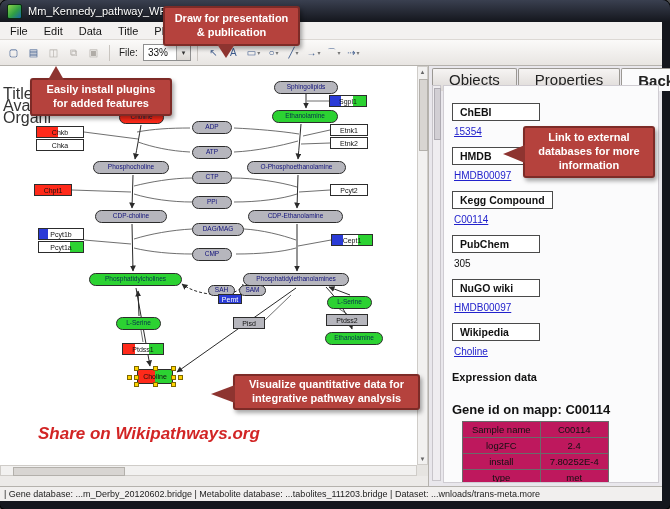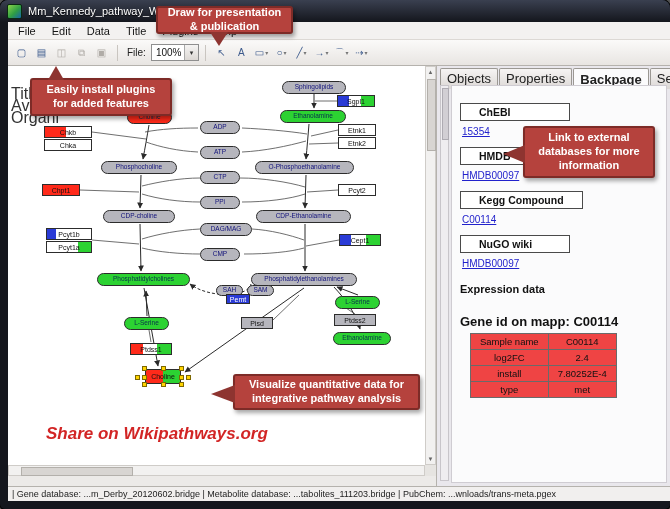--- a/index.html
+++ b/index.html
@@ -1,21 +1,21 @@
 <!DOCTYPE html>
 <html><head>
 <meta charset="utf-8">
 <style>
   html,body{margin:0;padding:0;background:#555;}
   body{font-family:"Liberation Sans",sans-serif;}
   .app{position:relative;width:670px;height:509px;background:#14161d;border-radius:8px 8px 5px 5px;overflow:hidden;box-shadow:0 0 0 1px #000;}
   .titlebar{position:absolute;left:0;top:0;width:100%;height:22px;background:linear-gradient(#3a4050,#14161d);display:flex;align-items:center;gap:6px;padding-left:7px;box-sizing:border-box;}
   .app-icon{width:13px;height:13px;border-radius:2px;background:linear-gradient(135deg,#8bd34a 0%,#2f9e44 55%,#1864ab 100%);border:1px solid #0a2a12;}
   .titlebar .title{color:#fff;font-size:11px;white-space:nowrap;overflow:hidden;text-shadow:0 1px 1px #000;}
-  .client{position:absolute;left:8px;top:22px;width:536px;height:479px;background:#eceae8;}
+  .client{position:absolute;left:0;top:22px;width:536px;height:479px;background:#eceae8;}
 
   .menubar{position:absolute;left:0;top:0;width:662px;height:18px;background:#f3f1f0;border-bottom:1px solid #dcd8d4;display:flex;align-items:center;padding-left:2px;box-sizing:border-box;}
   .menu-item{font-size:11px;color:#151515;padding:1px 8px;}
 
   .toolbar{position:absolute;left:0;top:18px;width:662px;height:26px;background:linear-gradient(#fbfaf9,#e8e5e2);border-bottom:1px solid #b5b2ad;display:flex;align-items:center;gap:2px;padding:0 4px;box-sizing:border-box;}
   .tgroup{display:flex;align-items:center;gap:1px;}
   .tbtn{width:17px;height:17px;display:flex;align-items:center;justify-content:center;font-size:10px;color:#3c5a8c;border:1px solid transparent;border-radius:2px;}
   .tbtn.dis{color:#b0aca7;}
   .tbtn.drop::after{content:"▾";font-size:6px;color:#777;margin-left:1px;}
   .sep{width:1px;height:16px;background:#c9c5c0;margin:0 4px;}
@@ -41,39 +41,39 @@
 
   .vscroll{position:absolute;left:417px;top:44px;width:11px;height:399px;background:#f2f1f0;border:1px solid #cfccc8;box-sizing:border-box;}
   .vscroll .thumb{position:absolute;left:1px;top:12px;width:7px;height:70px;background:#d8d5d2;border:1px solid #b3b0ab;}
   .vscroll .sb-arrow{position:absolute;left:0;width:9px;height:10px;font-size:6px;color:#666;text-align:center;line-height:10px;}
   .hscroll{position:absolute;left:0;top:443px;width:417px;height:11px;background:#f2f1f0;border:1px solid #cfccc8;box-sizing:border-box;}
   .hscroll .thumb{position:absolute;left:12px;top:1px;width:110px;height:7px;background:#d8d5d2;border:1px solid #b3b0ab;}
   .corner{position:absolute;left:417px;top:443px;width:11px;height:11px;background:#e6e4e1;}
 
   .sidepanel{position:absolute;left:428px;top:44px;width:234px;height:420px;background:#e9e7ec;border-left:1px solid #b5b2ad;box-sizing:border-box;}
   .side-tabs{position:absolute;left:3px;top:2px;display:flex;gap:1px;}
-  .tab{font-size:13px;color:#222;padding:2px 6px;background:linear-gradient(#f6f4f3,#dcd8d5);border:1px solid #9b9893;border-bottom:none;border-radius:2px 2px 0 0;}
+  .tab{font-size:15px;color:#222;padding:2px 16px;background:linear-gradient(#f6f4f3,#dcd8d5);border:1px solid #9b9893;border-bottom:none;border-radius:2px 2px 0 0;}
   .tab.active{background:#fbfbfc;font-weight:bold;padding-top:3px;}
   .panel-scroll{position:absolute;left:3px;top:19px;width:9px;height:396px;background:#efedf0;border:1px solid #c8c5ca;box-sizing:border-box;}
   .panel-scroll .thumb{position:absolute;left:1px;top:2px;width:5px;height:50px;background:#d2cfd4;border:1px solid #aeabb2;}
   .bp-content{position:absolute;left:14px;top:19px;right:3px;bottom:3px;background:#fbfbfc;border:1px solid #cfccd2;box-sizing:border-box;padding:17px 0 0 8px;overflow:hidden;}
   .bp-sec{margin-bottom:10px;}
-  .bp-head{width:fit-content;min-width:72px;background:#fff;border:1px solid #4a4a4a;font-weight:bold;font-size:10.5px;color:#111;padding:2px 18px;margin-bottom:5px;}
+  .bp-head{width:fit-content;min-width:72px;background:#fff;border:1px solid #4a4a4a;font-weight:bold;font-size:10.5px;color:#111;padding:2px 7px;margin-bottom:5px;}
   .bp-val{font-size:10px;color:#111;margin-left:2px;margin-bottom:6px;}
   .bp-val.link{color:#2222cc;text-decoration:underline;}
   .bp-expr{font-weight:bold;font-size:11px;color:#111;margin-top:14px;}
   .bp-geneid{font-weight:bold;font-size:13px;color:#111;margin-top:19px;}
-  .expr-table{border-collapse:collapse;margin-top:4px;margin-left:10px;background:#ef4444;}
+  .expr-table{border-collapse:collapse;margin-top:4px;margin-left:10px;background:#be185d;}
   .expr-table td{border:1px solid #6a6a6a;font-size:9.5px;color:#111;padding:2px 9px;text-align:center;height:11px;}
 
   .statusbar{position:absolute;left:0;top:464px;width:662px;height:15px;background:#f1efee;border-top:1px solid #b5b2ad;font-size:9px;color:#222;display:flex;align-items:center;padding-left:4px;box-sizing:border-box;white-space:nowrap;overflow:hidden;}
 
   .callout{position:absolute;background:#b5423d;border:2px solid #7d2b27;border-radius:3px;color:#fff;font-weight:bold;font-size:11px;line-height:1.25;text-align:center;display:flex;align-items:center;justify-content:center;padding:2px 6px;box-sizing:border-box;box-shadow:2px 3px 4px rgba(0,0,0,0.35);z-index:50;}
   .ptr{position:absolute;width:0;height:0;}
-  #co-draw{left:156px;top:6px;width:137px;height:28px;}
+  #co-draw{left:163px;top:6px;width:137px;height:40px;}
   #co-draw .ptr{left:52px;bottom:-14px;border-left:9px solid transparent;border-right:9px solid transparent;border-top:14px solid #8e3430;}
   #co-plugins{left:30px;top:78px;width:142px;height:38px;}
   #co-plugins .ptr{left:16px;top:-14px;border-left:8px solid transparent;border-right:8px solid transparent;border-bottom:14px solid #8e3430;}
   #co-link{left:523px;top:126px;width:132px;height:52px;}
   #co-link .ptr{left:-22px;top:17px;border-top:9px solid transparent;border-bottom:9px solid transparent;border-right:22px solid #8e3430;}
   #co-viz{left:233px;top:374px;width:187px;height:36px;}
   #co-viz .ptr{left:-24px;top:9px;border-top:9px solid transparent;border-bottom:9px solid transparent;border-right:24px solid #8e3430;}
 </style>
 </head>
 <body>
@@ -98,21 +98,21 @@
       <div id="file-icons" class="tgroup">
           <div class="tbtn">▢</div>
           <div class="tbtn">▤</div>
           <div class="tbtn dis">◫</div>
           <div class="tbtn dis">⧉</div>
           <div class="tbtn dis">▣</div>
         </div>
       <div class="sep"></div>
       <span class="tlabel">File:</span>
       <div class="combo zoom">
-        <span>100%</span>
+        <span>33%</span>
         <span class="arrow">▾</span>
       </div>
       <div class="sep"></div>
       <div id="tool-icons" class="tgroup">
           <div class="tbtn">↖</div>
           <div class="tbtn">A</div>
           <div class="tbtn drop">▭</div>
           <div class="tbtn drop">○</div>
           <div class="tbtn drop">╱</div>
           <div class="tbtn drop">→</div>
@@ -322,22 +322,30 @@
             </div>
             <div class="bp-sec">
               <div class="bp-head">HMDB</div>
               <div class="bp-val link">HMDB00097</div>
             </div>
             <div class="bp-sec">
               <div class="bp-head">Kegg Compound</div>
               <div class="bp-val link">C00114</div>
             </div>
             <div class="bp-sec">
+              <div class="bp-head">PubChem</div>
+              <div class="bp-val">305</div>
+            </div>
+            <div class="bp-sec">
               <div class="bp-head">NuGO wiki</div>
               <div class="bp-val link">HMDB00097</div>
+            </div>
+            <div class="bp-sec">
+              <div class="bp-head">Wikipedia</div>
+              <div class="bp-val link">Choline</div>
             </div>
           </div>
         <div class="bp-expr">Expression data</div>
         <div class="bp-geneid">Gene id on mapp: C00114</div>
         <table class="expr-table">
           <tbody id="expr-tbody">
               <tr>
                 <td>Sample name</td>
                 <td>C00114</td>
               </tr>
@@ -352,21 +360,21 @@
               <tr>
                 <td>type</td>
                 <td>met</td>
               </tr>
             </tbody>
         </table>
       </div>
     </div>
 
     <div class="statusbar">
-      <span>| Gene database: ...m_Derby_20120602.bridge | Metabolite database: ...tabolites_111203.bridge | PubChem: ...wnloads/trans-meta.pgex</span>
+      <span>| Gene database: ...m_Derby_20120602.bridge | Metabolite database: ...tabolites_111203.bridge | Dataset: ...wnloads/trans-meta.more</span>
     </div>
   </div>
 
   <div class="callout" id="co-draw">
     <span>Draw for presentation &amp; publication</span>
     <i class="ptr"></i>
   </div>
   <div class="callout" id="co-plugins">
     <span>Easily install plugins for added features</span>
     <i class="ptr"></i>

